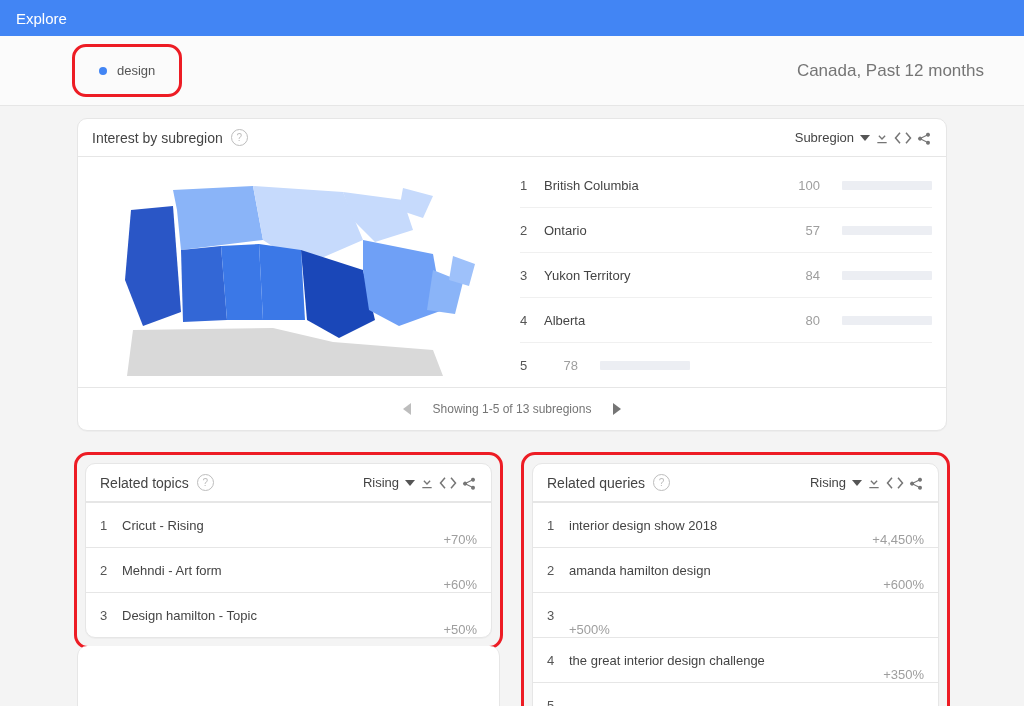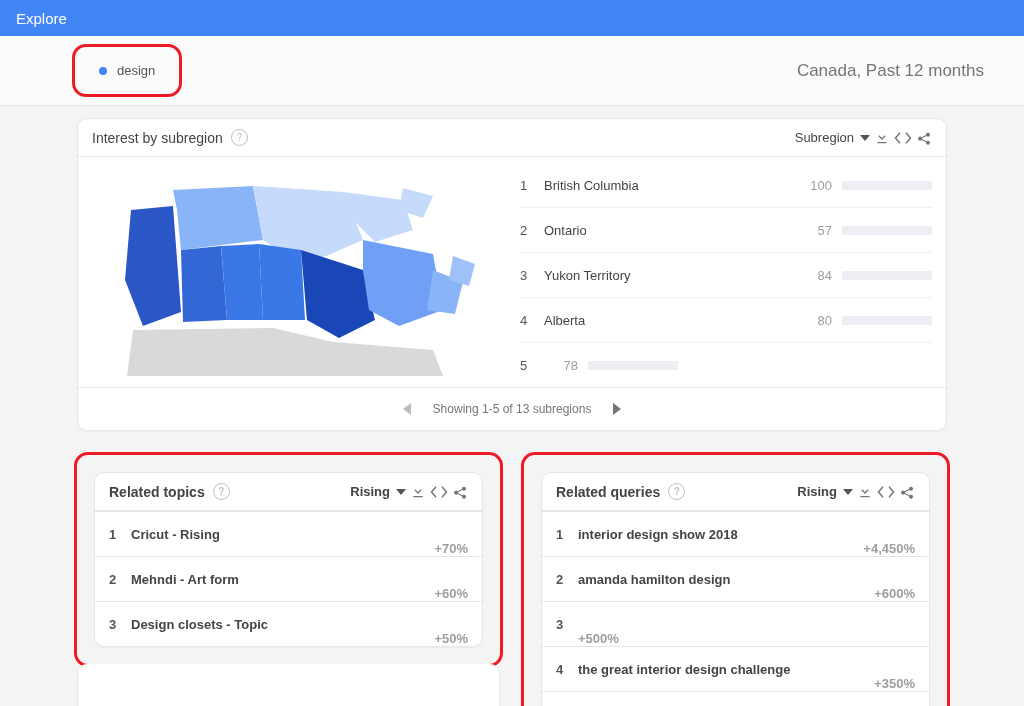--- a/index.html
+++ b/index.html
@@ -29,35 +29,35 @@
   svg{display:block;}
   .icon-btn{cursor:pointer;color:#757575;}
 
   .region-body{display:flex;gap:12px;padding:6px 0 0 0;}
   .map-wrap{flex:0 0 430px;display:flex;align-items:center;justify-content:center;min-height:210px;}
   .ranklist{flex:1;padding:0 14px 0 0;}
   .rank-row{display:flex;align-items:center;height:44px;border-bottom:1px solid #f0f0f0;}
   .rank-row:last-child{border-bottom:none;}
   .rank-num{width:24px;color:#555;}
   .rank-name{flex:1;color:#444;}
-  .rank-val{width:34px;text-align:right;color:var(--text3);padding-right:10px;}
+  .rank-val{width:34px;text-align:right;color:var(--text3);padding-right:22px;}
   .bar-track{width:90px;height:9px;background:#eceef3;border-radius:1px;overflow:hidden;}
   .bar-fill{height:100%;background:var(--blue);}
 
   .pager{display:flex;align-items:center;justify-content:center;gap:22px;color:var(--text2);font-size:12px;height:42px;border-top:1px solid var(--border);}
   .pager .nav{color:#bdbdbd;cursor:pointer;}
 
   .two-col{display:flex;gap:24px;margin-top:24px;align-items:flex-start;}
   .col{flex:1;min-width:0;}
   .list-row{display:flex;align-items:center;height:44px;padding:0 14px;border-top:1px solid var(--border);}
   .list-row .rank-num{width:22px;}
   .list-row .rank-name{flex:1;}
   .list-row .delta{color:var(--text3);margin-top:29px;}
   .spacer{height:120px;}
-  .red-box{border:3px solid var(--red);border-radius:14px;padding:17px;margin:-3px;font-weight:bold;}
+  .red-box{border:3px solid var(--red);border-radius:14px;padding:8px;margin:-3px;}
 </style>
 </head>
 <body>
 
 <div class="topbar">
   <span>Explore</span>
 </div>
 
 <div class="chips-row">
   <span class="callout">
@@ -220,21 +220,21 @@
           <span class="rank-name">Cricut - Rising</span>
           <span class="delta">+70%</span>
         </div>
         <div class="list-row">
           <span class="rank-num">2</span>
           <span class="rank-name">Mehndi - Art form</span>
           <span class="delta">+60%</span>
         </div>
         <div class="list-row">
           <span class="rank-num">3</span>
-          <span class="rank-name">Design closets - Topic</span>
+          <span class="rank-name">Design hamilton - Topic</span>
           <span class="delta">+50%</span>
         </div>
       </div>
       </div>
       <div class="card" style="border-top:none;">
         <div class="spacer"></div>
       </div>
     </div>
 
     <div class="col">

